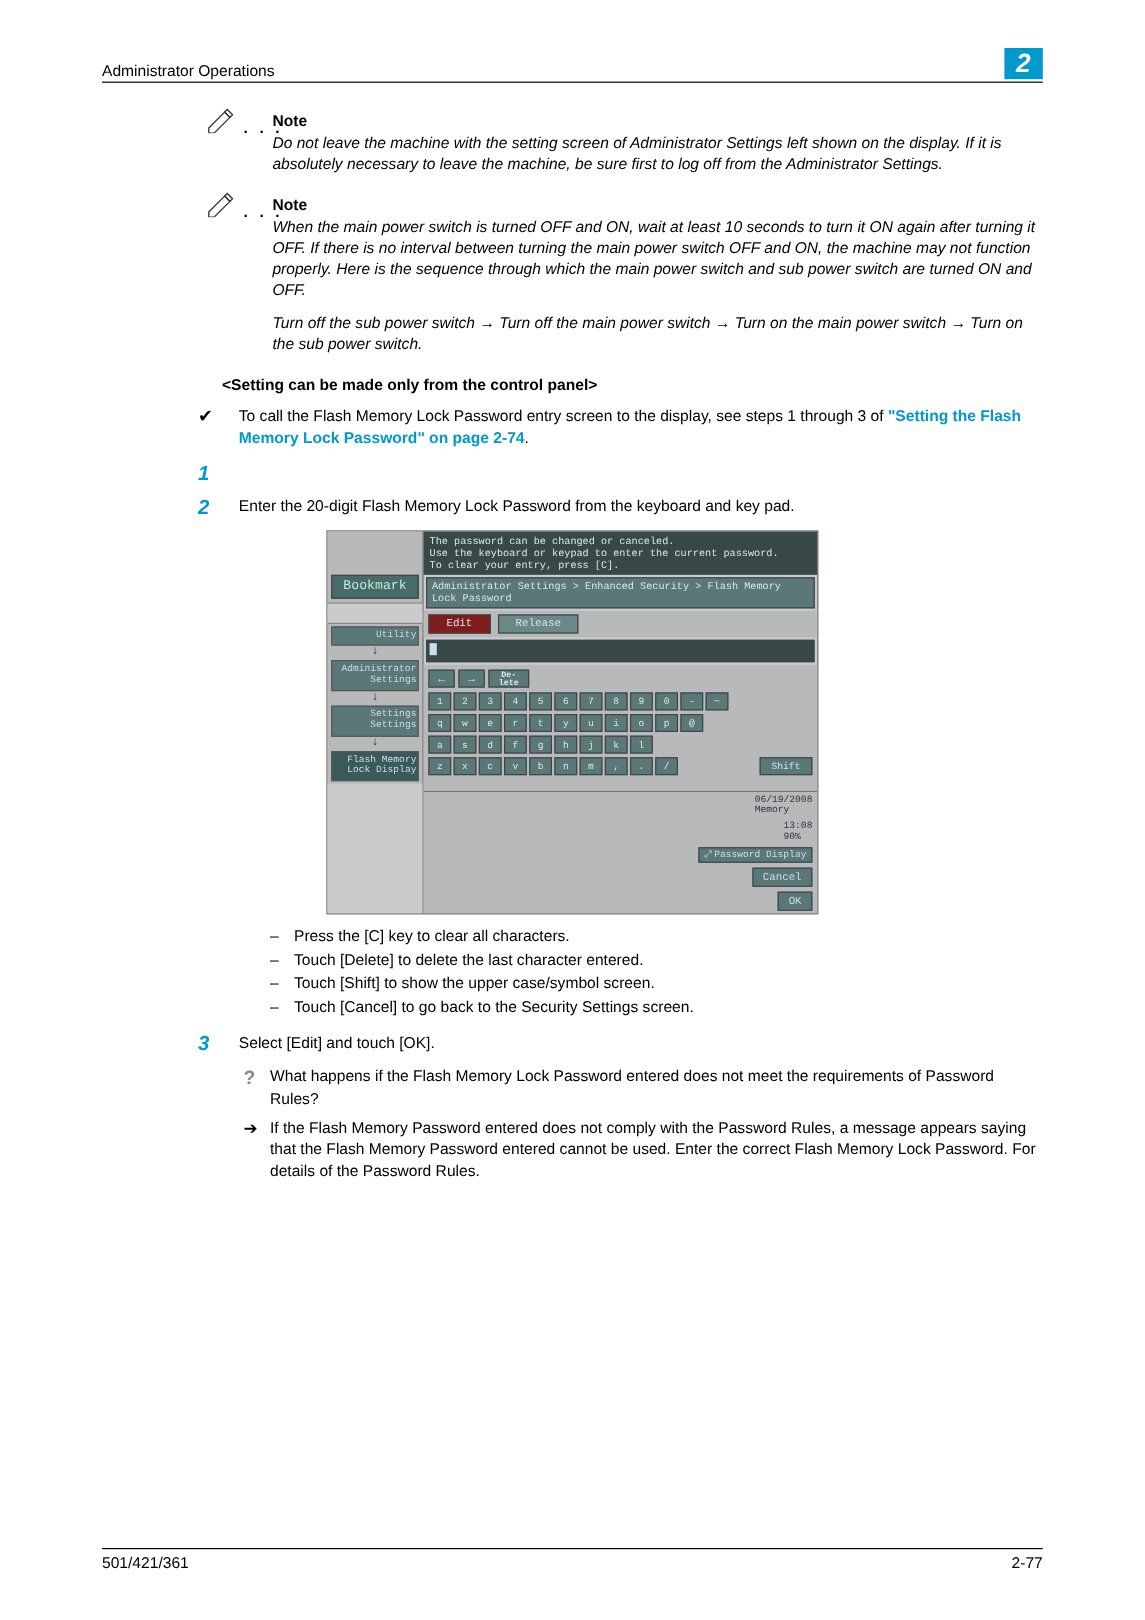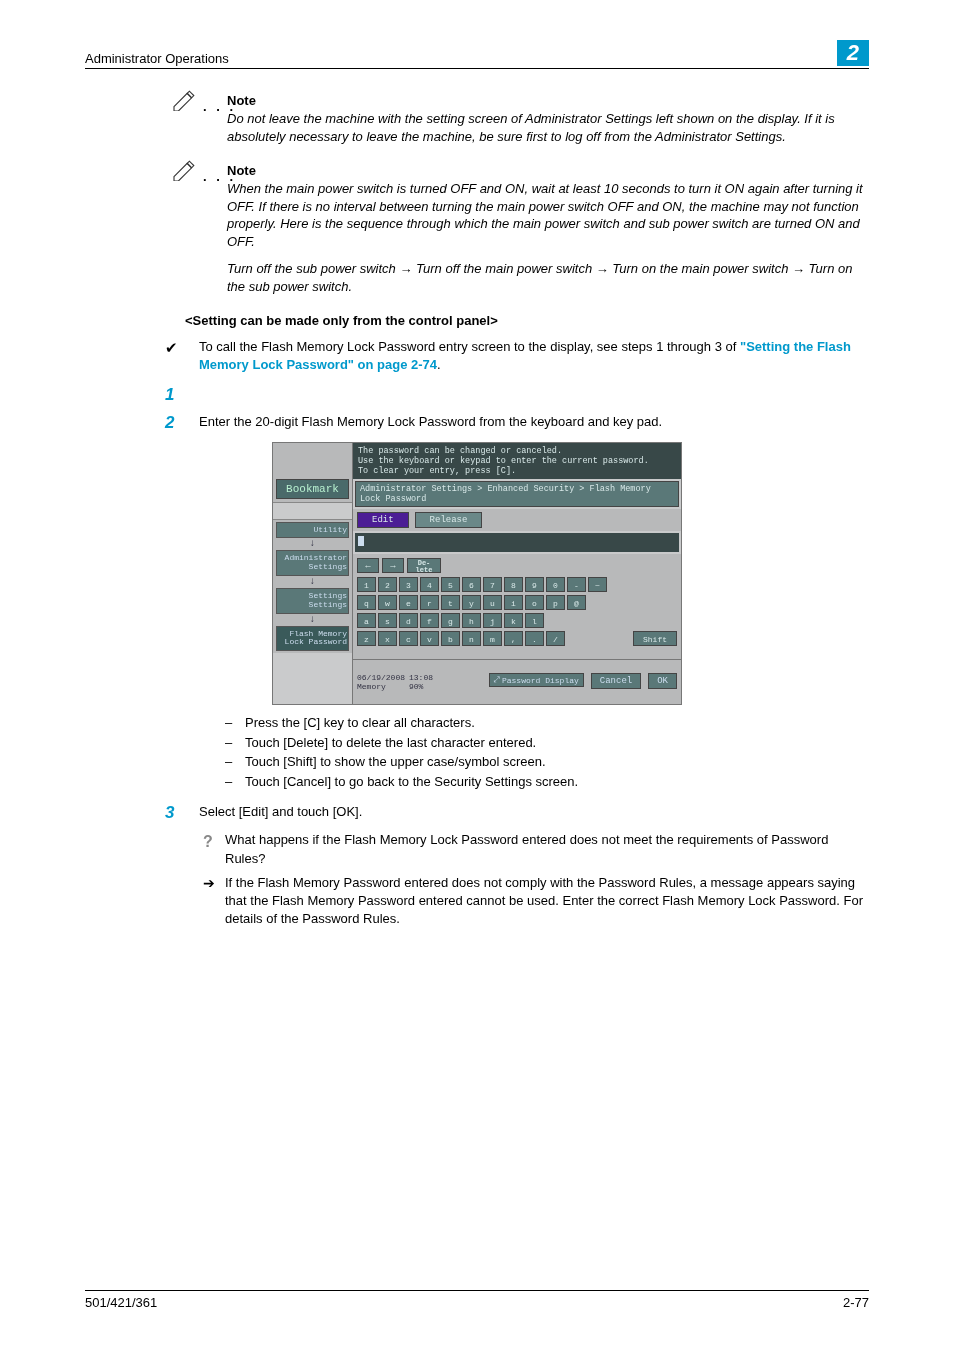--- a/index.html
+++ b/index.html
@@ -110,31 +110,31 @@
     font-size: 8px;
     line-height: 1.1;
   }
   .dev-sidebar-sel { background: #3a5a5a; }
   .dev-arrow-down { text-align:center; color:#334; font-size:10px; line-height:8px; }
   .dev-right { flex: 1; display: flex; flex-direction: column; }
   .dev-topmsg { background: #384848; padding: 3px 5px; font-size: 8.5px; line-height: 1.2; min-height: 30px;}
   .dev-crumb { background: #5a7878; border:1px solid #444; margin:2px; padding: 2px 4px; font-size: 8.5px; }
   .dev-tabs { display:flex; background:#b8b9ba; padding: 3px 4px; gap: 6px; }
   .dev-tab { border:1px solid #444; background:#6a8888; padding: 2px 14px; font-size:9px; text-align:center; }
-  .dev-tab.sel { background:#4c1d95; }
+  .dev-tab.sel { background:#7f1d1d; }
   .dev-input-area { background:#384848; margin:2px; padding:3px; min-height: 14px; position:relative;}
   .dev-cursor { display:inline-block; width:6px; height:10px; background:#cde; }
   .dev-kb { background:#b8b9ba; padding: 4px 4px 10px; }
   .dev-kbrow { display:flex; gap:2px; margin-bottom:3px; }
   .dev-key { border:1px solid #444; background:#5a7878; width:19px; height:15px; font-size:8px; text-align:center; line-height:15px; }
   .dev-key.shift { width: 44px; margin-left:auto; }
   .dev-navkeys { display:flex; gap:3px; margin-bottom:4px; }
   .dev-navkey { border:1px solid #444; background:#5a7878; width:22px; height:15px; text-align:center; font-size:9px; line-height:15px;}
   .dev-delkey { border:1px solid #444; background:#5a7878; width:34px; height:15px; text-align:center; font-size:7px; line-height:7px; padding-top:1px;font-weight:bold;}
-  .dev-footer { display:flex; background:#b8b9ba; border-top:1px solid #777; padding:13px 4px; align-items:flex-start; gap:4px; color:#334; font-size:8px;}
+  .dev-footer { display:flex; background:#b8b9ba; border-top:1px solid #777; padding:2px 4px; align-items:flex-end; gap:4px; color:#334; font-size:8px;flex-direction:column;}
   .dev-foot-btn { border:1px solid #444; background:#5a7878; padding:2px 8px; color:#cde; font-size:9px; margin-left:3px;}
   .dev-enlarge { border:1px solid #444; background:#5a7878; padding:1px 4px; color:#cde; font-size:8px; margin-left:auto; display:flex; align-items:center; gap:2px;}
 </style>
 </head>
 <body>
 
 <div class="page">
   <div class="header-row">
     <span class="header-left">Administrator Operations</span>
     <span class="chapter-badge">2</span>
@@ -189,21 +189,21 @@
       <div class="dev-left">
         <div style="height:33px;"></div>
         <div class="dev-bookmark">Bookmark</div>
         <div style="height:18px; background:#cacbcc; border-top:1px solid #888; border-bottom:1px solid #888;"></div>
         <div class="dev-sidebar-item">Utility</div>
         <div class="dev-arrow-down">↓</div>
         <div class="dev-sidebar-item">Administrator Settings</div>
         <div class="dev-arrow-down">↓</div>
         <div class="dev-sidebar-item">Settings Settings</div>
         <div class="dev-arrow-down">↓</div>
-        <div class="dev-sidebar-item dev-sidebar-sel">Flash Memory Lock Password</div>
+        <div class="dev-sidebar-item dev-sidebar-sel">Flash Memory Lock Display</div>
         <div style="flex:1; background:#cacbcc;"></div>
       </div>
       <div class="dev-right">
         <div class="dev-topmsg">
           <div>The password can be changed or canceled.</div>
           <div>Use the keyboard or keypad to enter the current password.</div>
           <div>To clear your entry, press [C].</div>
         </div>
         <div class="dev-crumb">Administrator Settings &gt; Enhanced Security &gt; Flash Memory Lock Password</div>
         <div class="dev-tabs">

